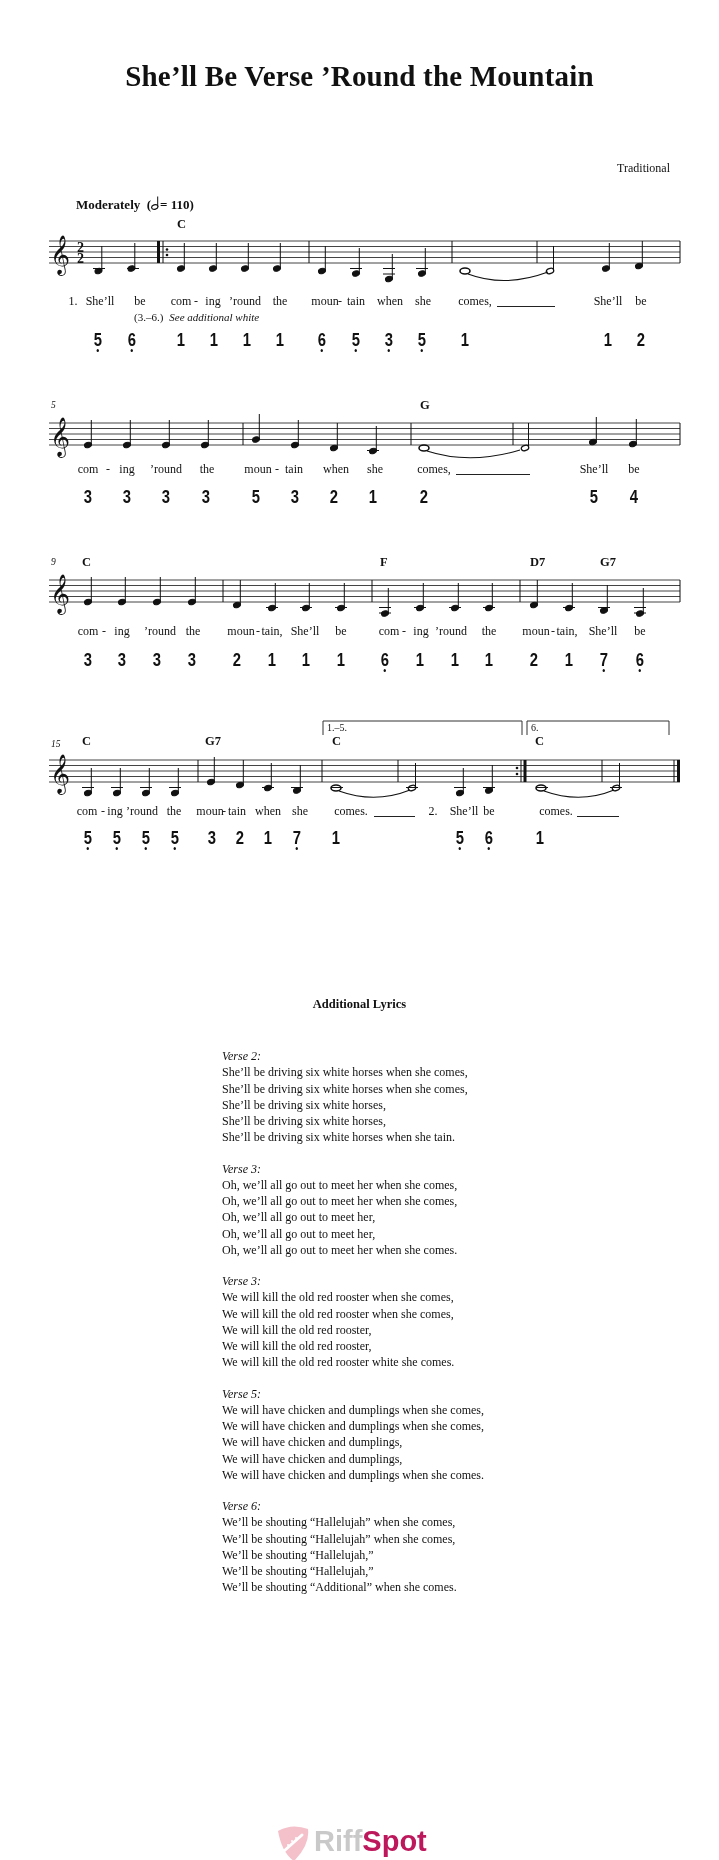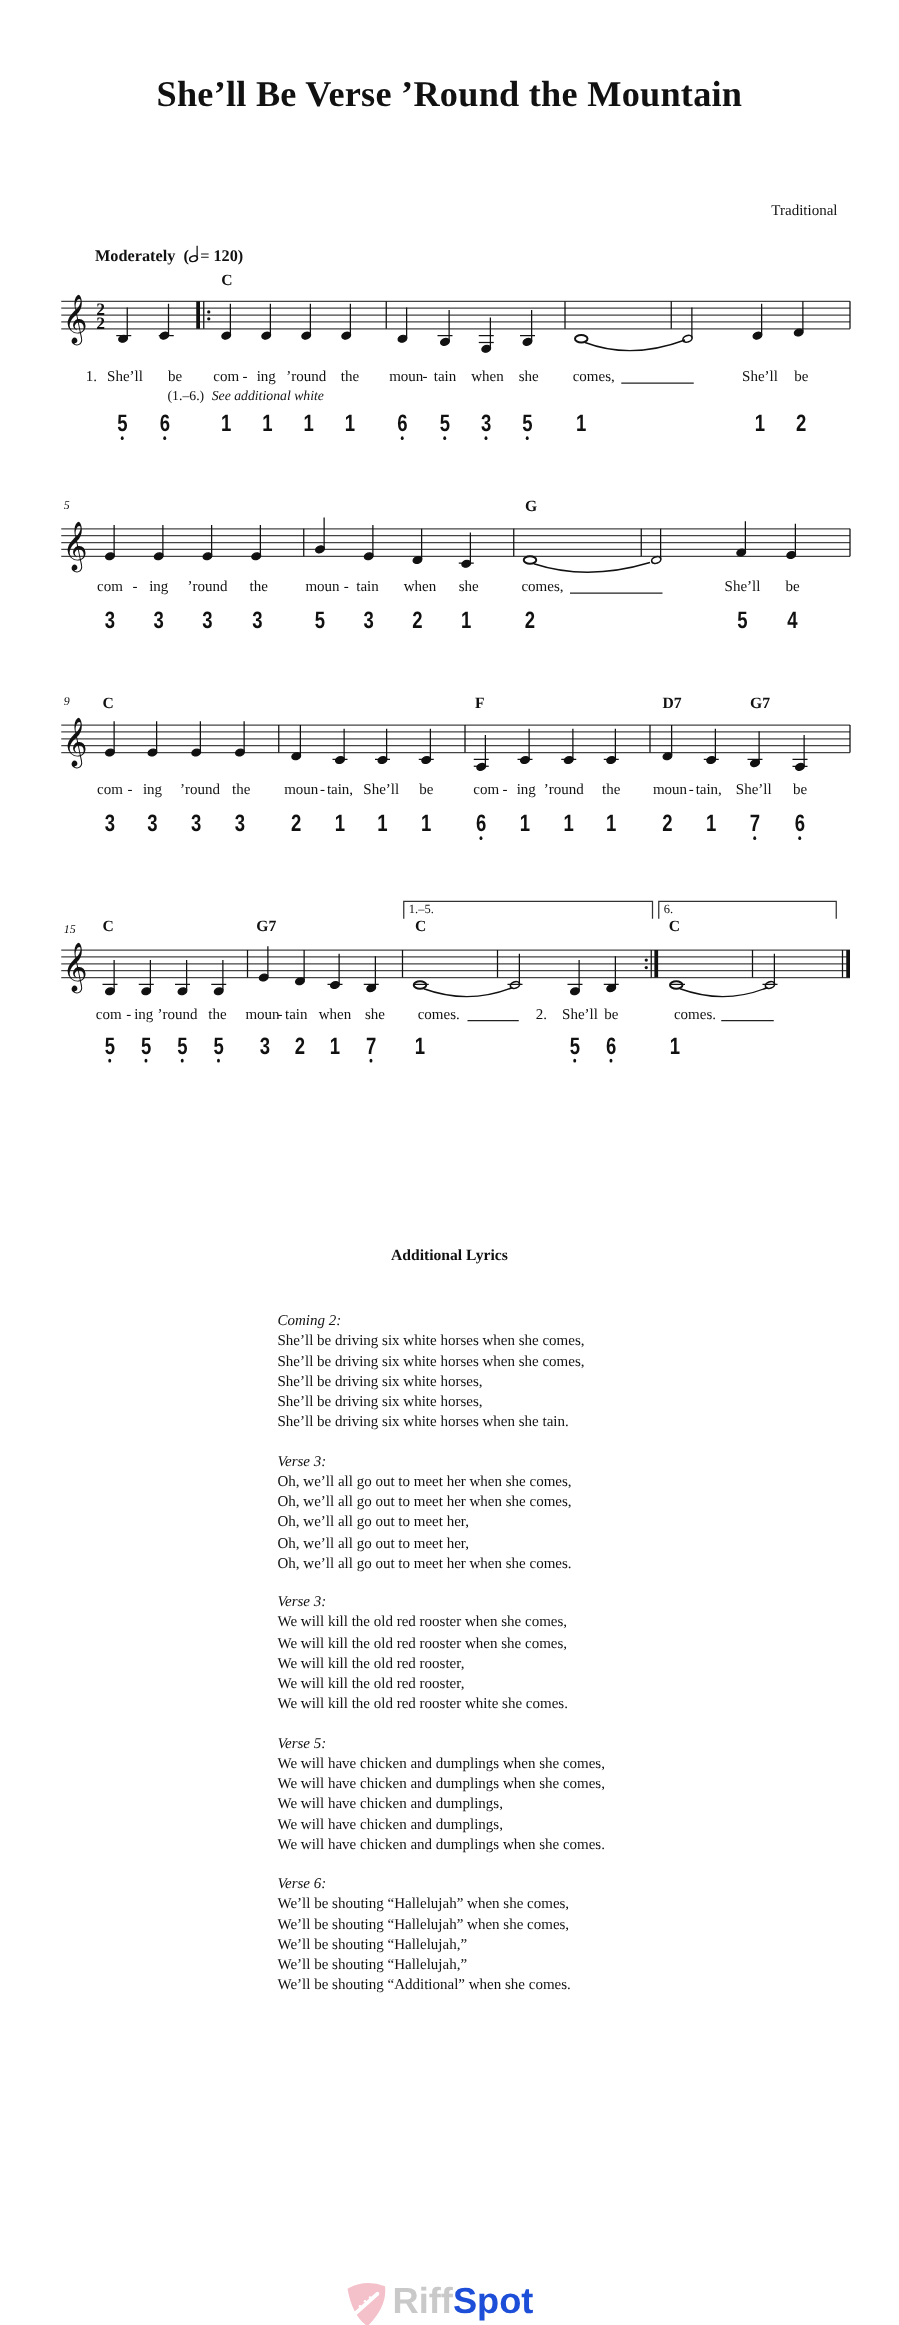--- a/index.html
+++ b/index.html
@@ -29,21 +29,21 @@
 </head>
 <body>
 
 <div class="abs title">She’ll Be Verse ’Round the Mountain</div>
 <div class="abs composer">Traditional</div>
 <div class="abs tempo">
   <span>Moderately</span>
   <span>&nbsp;(</span><span><svg width="9" height="14" viewBox="0 0 9 14" style="vertical-align:-1px">
         <ellipse cx="3.8" cy="11" rx="3.2" ry="2.2" fill="none" stroke="#111" stroke-width="1.2" transform="rotate(-20 3.8 11)"></ellipse>
         <line x1="6.7" y1="10.5" x2="6.7" y2="0.5" stroke="#111" stroke-width="1"></line>
-      </svg></span><span>= 120</span><span>)</span>
+      </svg></span><span>= 110</span><span>)</span>
 </div>
 
 <div class="abs staff" style="left:0;top:0;">
 <svg width="719" height="300" style="position:absolute;left:0;top:0">
   <g stroke="#444" stroke-width="1">
     <line x1="49" y1="241" x2="680" y2="241"></line>
         <line x1="49" y1="246.5" x2="680" y2="246.5"></line>
     <line x1="49" y1="252" x2="680" y2="252"></line>
         <line x1="49" y1="257.5" x2="680" y2="257.5"></line>
     <line x1="49" y1="263" x2="680" y2="263"></line>
@@ -311,21 +311,21 @@
     <div class="abs lyric" style="left: 280px; top: 294px;">the</div>
     <div class="abs lyric" style="left: 325px; top: 294px;">moun</div>
     <div class="abs hyphen" style="left: 340px; top: 294px;">-</div>
     <div class="abs lyric" style="left: 356px; top: 294px;">tain</div>
     <div class="abs lyric" style="left: 390px; top: 294px;">when</div>
     <div class="abs lyric" style="left: 423px; top: 294px;">she</div>
     <div class="abs lyric" style="left: 475px; top: 294px;">comes,</div>
     <div class="abs lyric" style="left: 608px; top: 294px;">She’ll</div>
     <div class="abs lyric" style="left: 641px; top: 294px;">be</div>
     <div class="abs extender" style="left: 497px; top: 306px; width: 58px;"></div>
-    <div class="abs subnote" style="left: 134px; top: 311px;"><span>(1.–6.)</span><i style="margin-left: 6px;">See additional white</i></div>
+    <div class="abs subnote" style="left: 134px; top: 311px;"><span>(3.–6.)</span><i style="margin-left: 6px;">See additional white</i></div>
     <div class="abs num" style="left: 98px; top: 330px;"><span>5</span><span class="dot"></span></div>
     <div class="abs num" style="left: 132px; top: 330px;"><span>6</span><span class="dot"></span></div>
     <div class="abs num" style="left: 181px; top: 330px;"><span>1</span></div>
     <div class="abs num" style="left: 214px; top: 330px;"><span>1</span></div>
     <div class="abs num" style="left: 247px; top: 330px;"><span>1</span></div>
     <div class="abs num" style="left: 280px; top: 330px;"><span>1</span></div>
     <div class="abs num" style="left: 322px; top: 330px;"><span>6</span><span class="dot"></span></div>
     <div class="abs num" style="left: 356px; top: 330px;"><span>5</span><span class="dot"></span></div>
     <div class="abs num" style="left: 389px; top: 330px;"><span>3</span><span class="dot"></span></div>
     <div class="abs num" style="left: 422px; top: 330px;"><span>5</span><span class="dot"></span></div>
@@ -434,21 +434,21 @@
     <div class="abs num" style="left: 297px; top: 828px;"><span>7</span><span class="dot"></span></div>
     <div class="abs num" style="left: 336px; top: 828px;"><span>1</span></div>
     <div class="abs num" style="left: 460px; top: 828px;"><span>5</span><span class="dot"></span></div>
     <div class="abs num" style="left: 489px; top: 828px;"><span>6</span><span class="dot"></span></div>
     <div class="abs num" style="left: 540px; top: 828px;"><span>1</span></div>
   </div>
 
 <div class="abs lyrics-head">Additional Lyrics</div>
 <div id="verses">
     <div class="abs verse" style="top: 1048px;">
-      <div class="vlabel">Coming 2:</div>
+      <div class="vlabel">Verse 2:</div>
       <div>She’ll be driving six white horses when she comes,</div>
       <div>She’ll be driving six white horses when she comes,</div>
       <div>She’ll be driving six white horses,</div>
       <div>She’ll be driving six white horses,</div>
       <div>She’ll be driving six white horses when she tain.</div>
     </div>
     <div class="abs verse" style="top: 1160.5px;">
       <div class="vlabel">Verse 3:</div>
       <div>Oh, we’ll all go out to meet her when she comes,</div>
       <div>Oh, we’ll all go out to meet her when she comes,</div>
@@ -486,15 +486,15 @@
   <svg width="170" height="40" viewBox="0 0 170 40" style="display:block">
     <g>
       <path d="M4 8 Q18 0 34 6 Q36 22 20 38 Q8 30 4 8 Z" fill="#f4c0ca"></path>
       <path d="M10 28 L28 12" stroke="#fff" stroke-width="3" stroke-linecap="round"></path>
       <circle cx="14" cy="22" r="1" fill="#fff"></circle>
         <circle cx="18" cy="18" r="1" fill="#fff"></circle>
         <circle cx="22" cy="15" r="1" fill="#fff"></circle>
     </g>
   </svg>
   <div style="position:absolute;left:40px;top:2px;white-space:nowrap">
-    <span class="logo-text" style="color:#c9c9c9">Riff</span><span class="logo-text" style="color:#1d4ed8">Spot</span>
+    <span class="logo-text" style="color:#c9c9c9">Riff</span><span class="logo-text" style="color:#be185d">Spot</span>
   </div>
 </div>
 
 </body></html>

